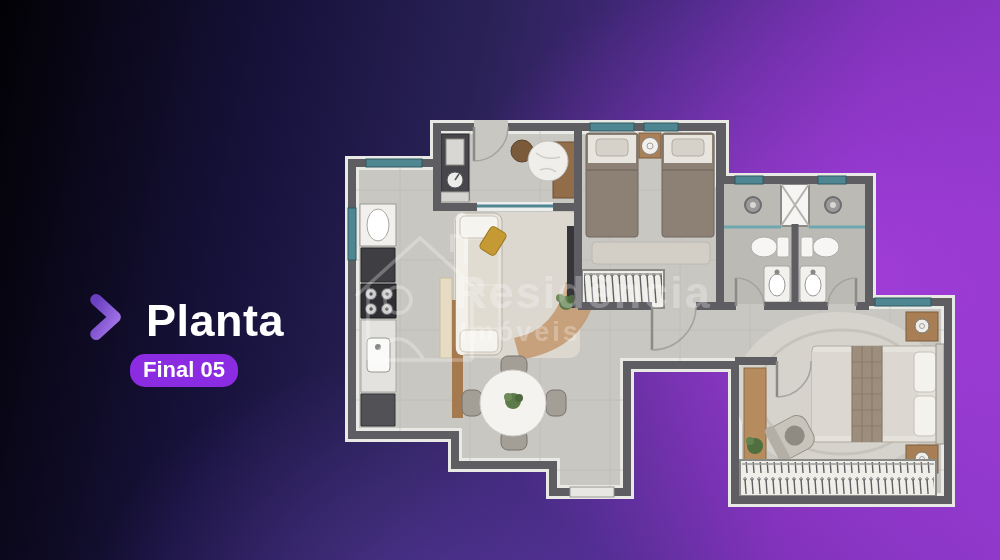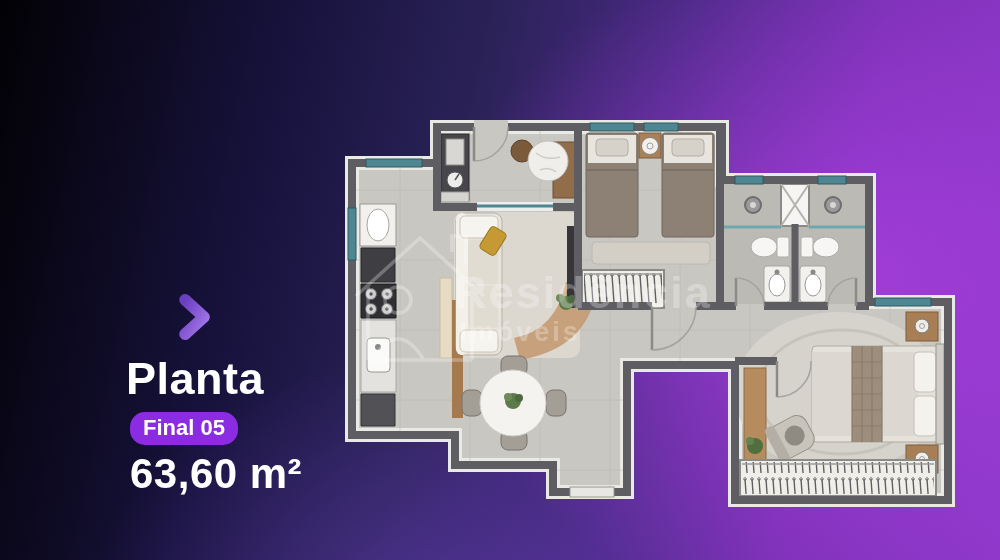--- a/index.html
+++ b/index.html
@@ -6,21 +6,21 @@
   #stage{
     position:relative;width:1000px;height:560px;overflow:hidden;
     font-family:"Liberation Sans",sans-serif;
     background:
       radial-gradient(640px 540px at 86% 50%, rgba(165,62,220,.9) 0%, rgba(165,62,220,0) 65%),
       radial-gradient(560px 430px at 42% 110%, rgba(100,62,180,.55) 0%, rgba(100,62,180,0) 60%),
       linear-gradient(102deg, #020104 0%, #17123c 26%, #2a2257 44%, #492984 62%, #7a30b5 80%, #8c38c8 100%);
   }
   #plan-svg{position:absolute;left:0;top:0;}
   .panel{position:absolute;left:88px;top:291px;color:#fff;}
-  .title-row{display:flex;align-items:center;gap:13px;flex-direction:column;}
+  .title-row{display:flex;align-items:flex-end;gap:22px;}
   .title-row h1{margin:0;font-size:45px;font-weight:800;letter-spacing:.5px;line-height:1;}
   .badge{display:inline-block;margin:11px 0 0 42px;background:#8b2ce2;color:#fff;
          font-size:22px;font-weight:bold;padding:3px 13px 5px;border-radius:15px;line-height:1.15;}
   .area{margin:6px 0 0 42px;font-size:42px;font-weight:800;letter-spacing:.5px;line-height:1.1;}
 </style>
 </head>
 <body>
 
 <div id="stage">
 
@@ -302,16 +302,15 @@
         <defs>
           <linearGradient id="chevGrad2" x1="0" y1="0" x2="1" y2="1">
             <stop offset="0" stop-color="#6a3fc0"></stop>
             <stop offset="1" stop-color="#a678ea"></stop>
           </linearGradient>
         </defs>
       </svg>
       <h1>Planta</h1>
     </div>
     <div class="badge">Final 05</div>
-    <div class="area">63,60 m²</div>
   </div>
 
 </div>
 
 </body></html>

